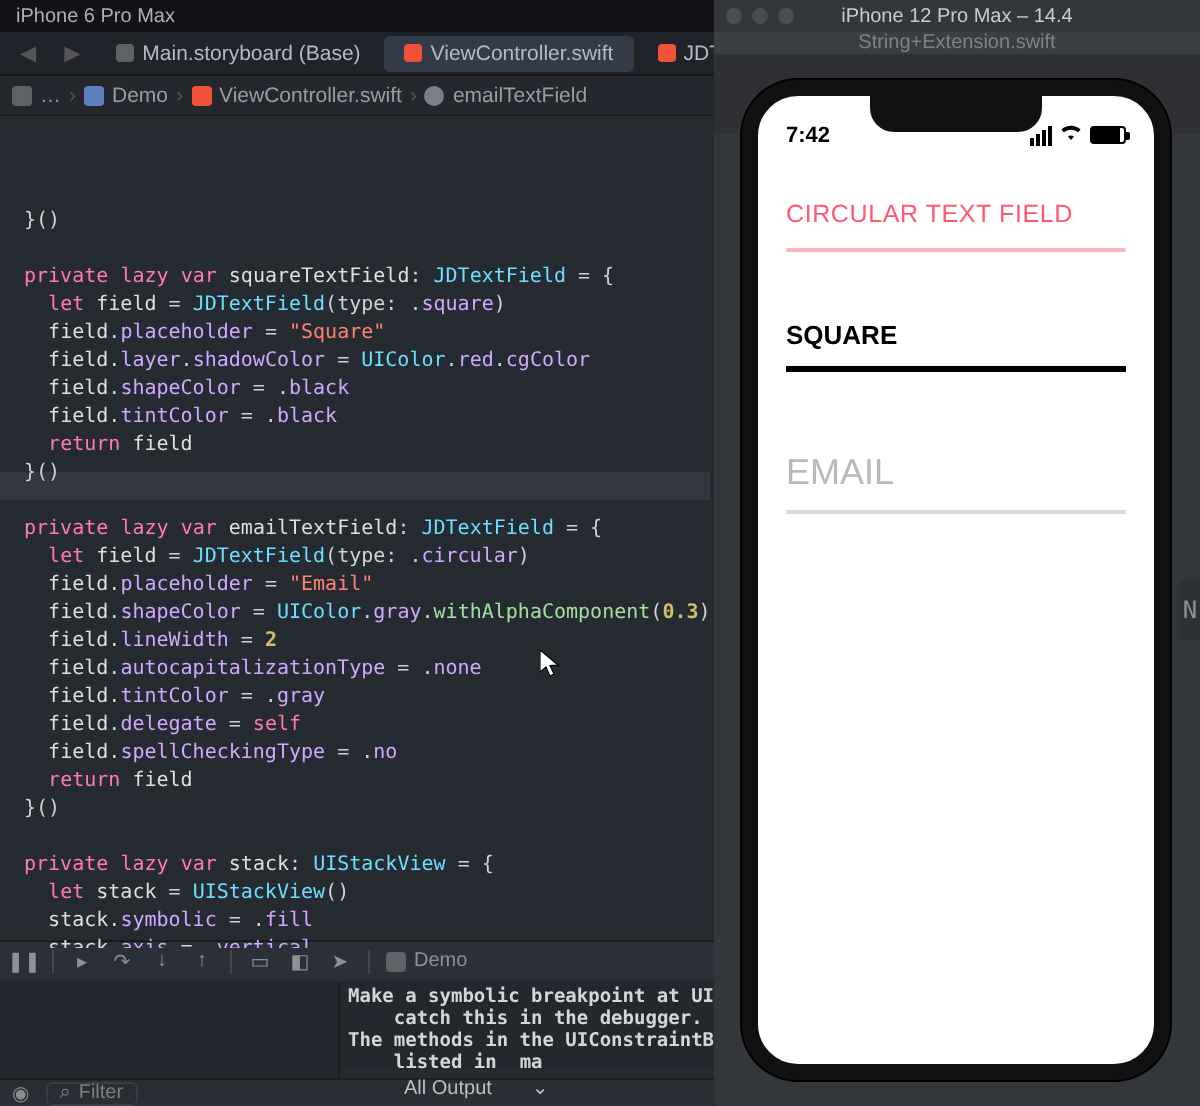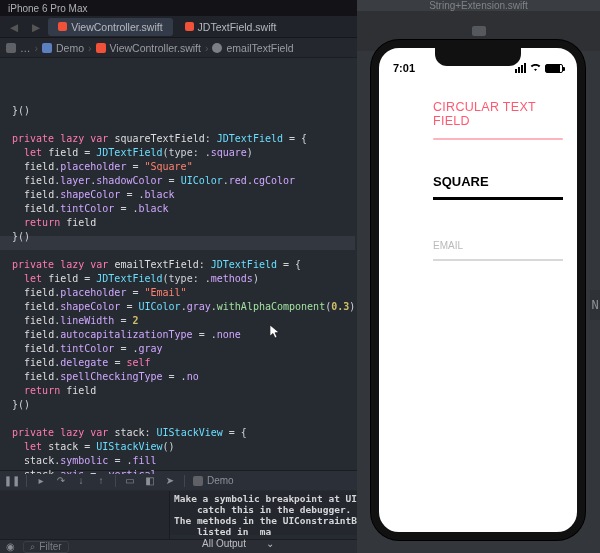--- a/index.html
+++ b/index.html
@@ -178,46 +178,50 @@
     padding:0 14px 2px;font-size:11px;font-weight:600;color:#000;
   }
   .status-icons{display:flex;gap:3px;align-items:center;}
   .sig{display:flex;gap:1px;align-items:flex-end;}
   .sig i{width:2px;background:#000;display:block;}
   .sig i:nth-child(1){height:4px}.sig i:nth-child(2){height:6px}.sig i:nth-child(3){height:8px}.sig i:nth-child(4){height:10px}
   .batt{width:18px;height:9px;border:1px solid #000;border-radius:2px;position:relative;}
   .batt::after{content:"";position:absolute;right:-3px;top:2px;width:2px;height:4px;background:#000;border-radius:0 1px 1px 0;}
   .batt i{display:block;height:100%;width:85%;background:#000;}
 
-  .fields{padding:24px 14px 0;margin-left:40px;}
+  .fields{padding:24px 14px 0;}
   .field-circular{color:#ff5971;font-size:12.5px;font-weight:500;letter-spacing:0.3px;}
   .underline-pink{height:2px;background:#ffb3bf;margin-top:10px;border-radius:2px;}
   .field-square{margin-top:34px;color:#000;font-size:13px;font-weight:700;}
   .underline-black{height:3px;background:#000;margin-top:8px;}
-  .field-email{margin-top:40px;color:#b9b9b9;font-size:10px;font-weight:500;}
+  .field-email{margin-top:40px;color:#b9b9b9;font-size:18px;font-weight:500;}
   .underline-gray{height:1.5px;background:#d8d8d8;margin-top:8px;}
 
   
   .right-strip{position:absolute;right:0;top:290px;width:10px;height:30px;color:#8f9194;font-size:12px;display:flex;align-items:center;justify-content:center;background:#2e3136;}
 
   .cursor-arrow{
     position:absolute;left:270px;top:325px;width:10px;height:14px;
   }
   .cursor-arrow svg{width:10px;height:14px;}
 </style>
 </head>
 <body>
 
 <div class="device-bar">
   <span>iPhone 6 Pro Max</span>
 </div>
 
 <div class="tab-bar">
   <span class="nav-arrow">◀</span>
   <span class="nav-arrow">▶</span>
+  <div class="tab">
+    <span class="dot sb-dot"></span>
+    <span>Main.storyboard (Base)</span>
+  </div>
   <div class="tab active">
     <span class="dot swift-dot"></span>
     <span>ViewController.swift</span>
   </div>
   <div class="tab">
     <span class="dot swift-dot"></span>
     <span>JDTextField.swift</span>
   </div>
 </div>
 
@@ -250,21 +254,21 @@
 <span class="kw">private</span> <span class="kw">lazy</span> <span class="kw">var</span> <span class="plain">squareTextField</span>: <span class="decl">JDTextField</span> = {
   <span class="kw">let</span> <span class="plain">field</span> = <span class="decl">JDTextField</span>(type: .<span class="enum">square</span>)
   <span class="plain">field</span>.<span class="prop">placeholder</span> = <span class="str">"Square"</span>
   <span class="plain">field</span>.<span class="prop">layer</span>.<span class="prop">shadowColor</span> = <span class="decl">UIColor</span>.<span class="enum">red</span>.<span class="prop">cgColor</span>
   <span class="plain">field</span>.<span class="prop">shapeColor</span> = .<span class="enum">black</span>
   <span class="plain">field</span>.<span class="prop">tintColor</span> = .<span class="enum">black</span>
   <span class="kw">return</span> <span class="plain">field</span>
 }()
 
 <span class="kw">private</span> <span class="kw">lazy</span> <span class="kw">var</span> <span class="plain">emailTextField</span>: <span class="decl">JDTextField</span> = {
-  <span class="kw">let</span> <span class="plain">field</span> = <span class="decl">JDTextField</span>(type: .<span class="enum">methods</span>)
+  <span class="kw">let</span> <span class="plain">field</span> = <span class="decl">JDTextField</span>(type: .<span class="enum">circular</span>)
   <span class="plain">field</span>.<span class="prop">placeholder</span> = <span class="str">"Email"</span>
   <span class="plain">field</span>.<span class="prop">shapeColor</span> = <span class="decl">UIColor</span>.<span class="enum">gray</span>.<span class="call">withAlphaComponent</span>(<span class="num">0.3</span>)
   <span class="plain">field</span>.<span class="prop">lineWidth</span> = <span class="num">2</span>
   <span class="plain">field</span>.<span class="prop">autocapitalizationType</span> = .<span class="enum">none</span>
   <span class="plain">field</span>.<span class="prop">tintColor</span> = .<span class="enum">gray</span>
   <span class="plain">field</span>.<span class="prop">delegate</span> = <span class="kw">self</span>
   <span class="plain">field</span>.<span class="prop">spellCheckingType</span> = .<span class="enum">no</span>
   <span class="kw">return</span> <span class="plain">field</span>
 }()
 
@@ -311,33 +315,41 @@
     <span>⌕</span>
     <span>Filter</span>
   </span>
 </div>
 <div class="allout">
   <span>All Output</span>
   <span>⌄</span>
 </div>
 
 <div class="sim-wrap">
+  <div class="sim-titlebar">
+    <div class="sim-traffic">
+        <span></span>
+        <span></span>
+        <span></span>
+      </div>
+    <span>iPhone 12 Pro Max – 14.4</span>
+  </div>
   <div class="sim-tabs">
     <div class="t active">
       <span style="opacity:.55">String+Extension.swift</span>
     </div>
     <div class="t" style="flex:0 0 40px">
       <span class="ticon"></span>
     </div>
   </div>
 
   <div class="phone">
     <div class="notch"></div>
     <div class="statusbar">
-      <span>7:01</span>
+      <span>7:42</span>
       <span class="status-icons">
         <span class="sig">
             <i></i>
             <i></i>
             <i></i>
             <i></i>
           </span>
         <span>
           <svg width="13" height="10" viewBox="0 0 13 10">
               <path d="M6.5 9L8 7.3C7.2 6.6 5.8 6.6 5 7.3zM3 5.2C5 3.4 8 3.4 10 5.2l1.3-1.4C8.6 1.3 4.4 1.3 1.7 3.8z" fill="#000"></path>

